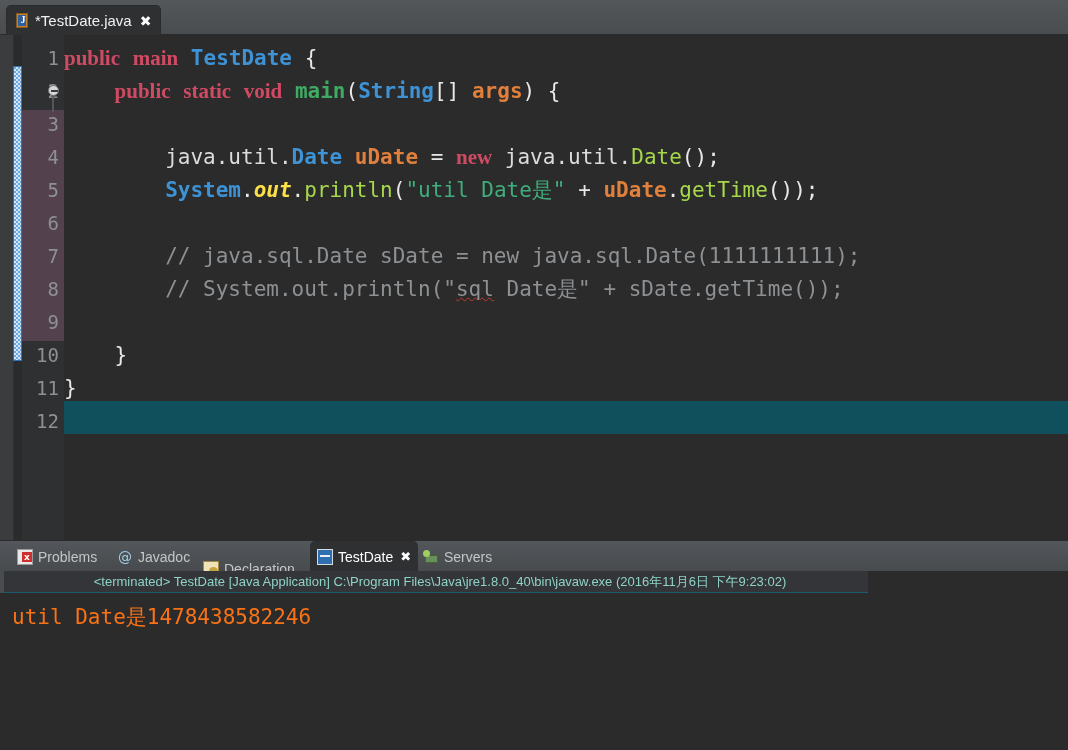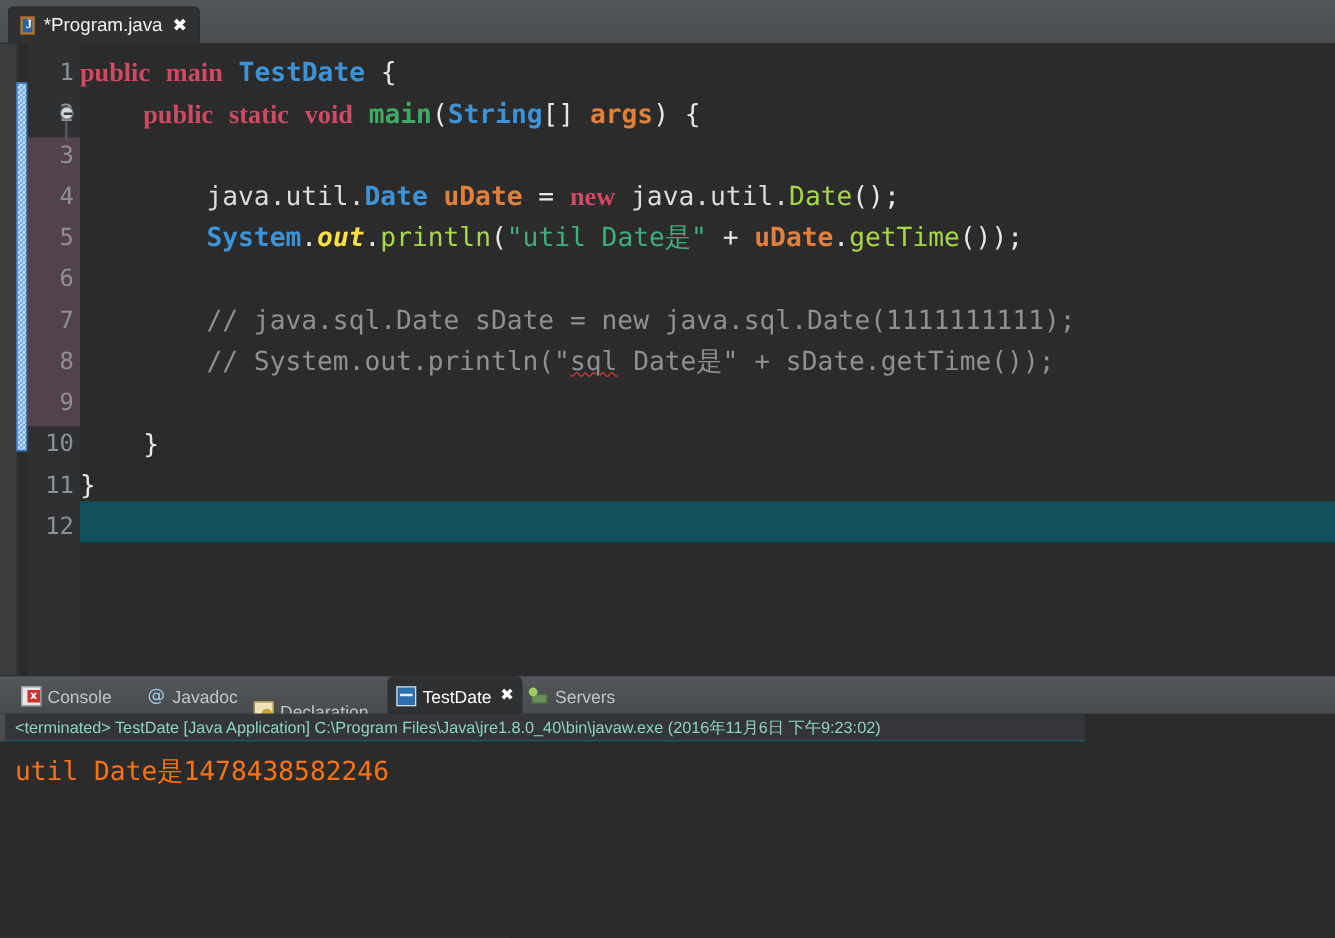--- a/index.html
+++ b/index.html
@@ -268,21 +268,21 @@
   #console-panel {
     position: absolute; left: 0; top: 571px;
     width: 1068px; height: 179px;
     background: #2b2b2b;
   }
   #console-status {
     position: absolute; left: 0; top: 0;
     width: 868px; height: 22px;
     background: #333538;
     border-bottom: 1px solid #1a5c6b;
-    display: flex; align-items: center;
+    display: flex; align-items: center; justify-content: center;
   }
   #console-status-text {
     color: #8fd3c8; font-size: 13px;
     white-space: nowrap;
     padding-left: 12px;
     font-family: "Liberation Sans", sans-serif;
   }
   #console-left-edge {
     position: absolute; left: 0; top: 0;
     width: 4px; height: 22px;
@@ -307,21 +307,21 @@
 
 <div id="workbench">
 
   <div id="tabstrip">
     <div id="tabstrip-fill"></div>
     <div class="editor-tab">
       <span class="tab-icon">
         <span class="pg"></span>
         <span class="jtxt">J</span>
       </span>
-      <span class="tab-label">*Program.java</span>
+      <span class="tab-label">*TestDate.java</span>
       <span class="tab-close">✖</span>
     </div>
   </div>
 
   <div id="editor">
 
     <div id="anno-col"></div>
     <div id="anno-occurrence"></div>
 
     <div id="gutter">
@@ -356,21 +356,21 @@
           <div class="cline" style="top: 304px;"><span class="punc">    }</span></div>
           <div class="cline" style="top: 337px;"><span class="punc">}</span></div>
         </div>
 
     </div>
   </div>
 
   <div id="view-tabstrip">
       <div class="view-tab" style="left: 10px;">
         <span class="vicon ic-problems"></span>
-        <span class="vlabel">Console</span>
+        <span class="vlabel">Problems</span>
       </div>
       <div class="view-tab" style="left: 110px;">
         <span class="vicon ic-javadoc">@</span>
         <span class="vlabel">Javadoc</span>
       </div>
       <div class="view-tab" style="left: 196px; margin-top: 12px;">
         <span class="vicon ic-declaration"></span>
         <span class="vlabel">Declaration</span>
       </div>
       <div class="view-tab active" style="left: 310px;">

